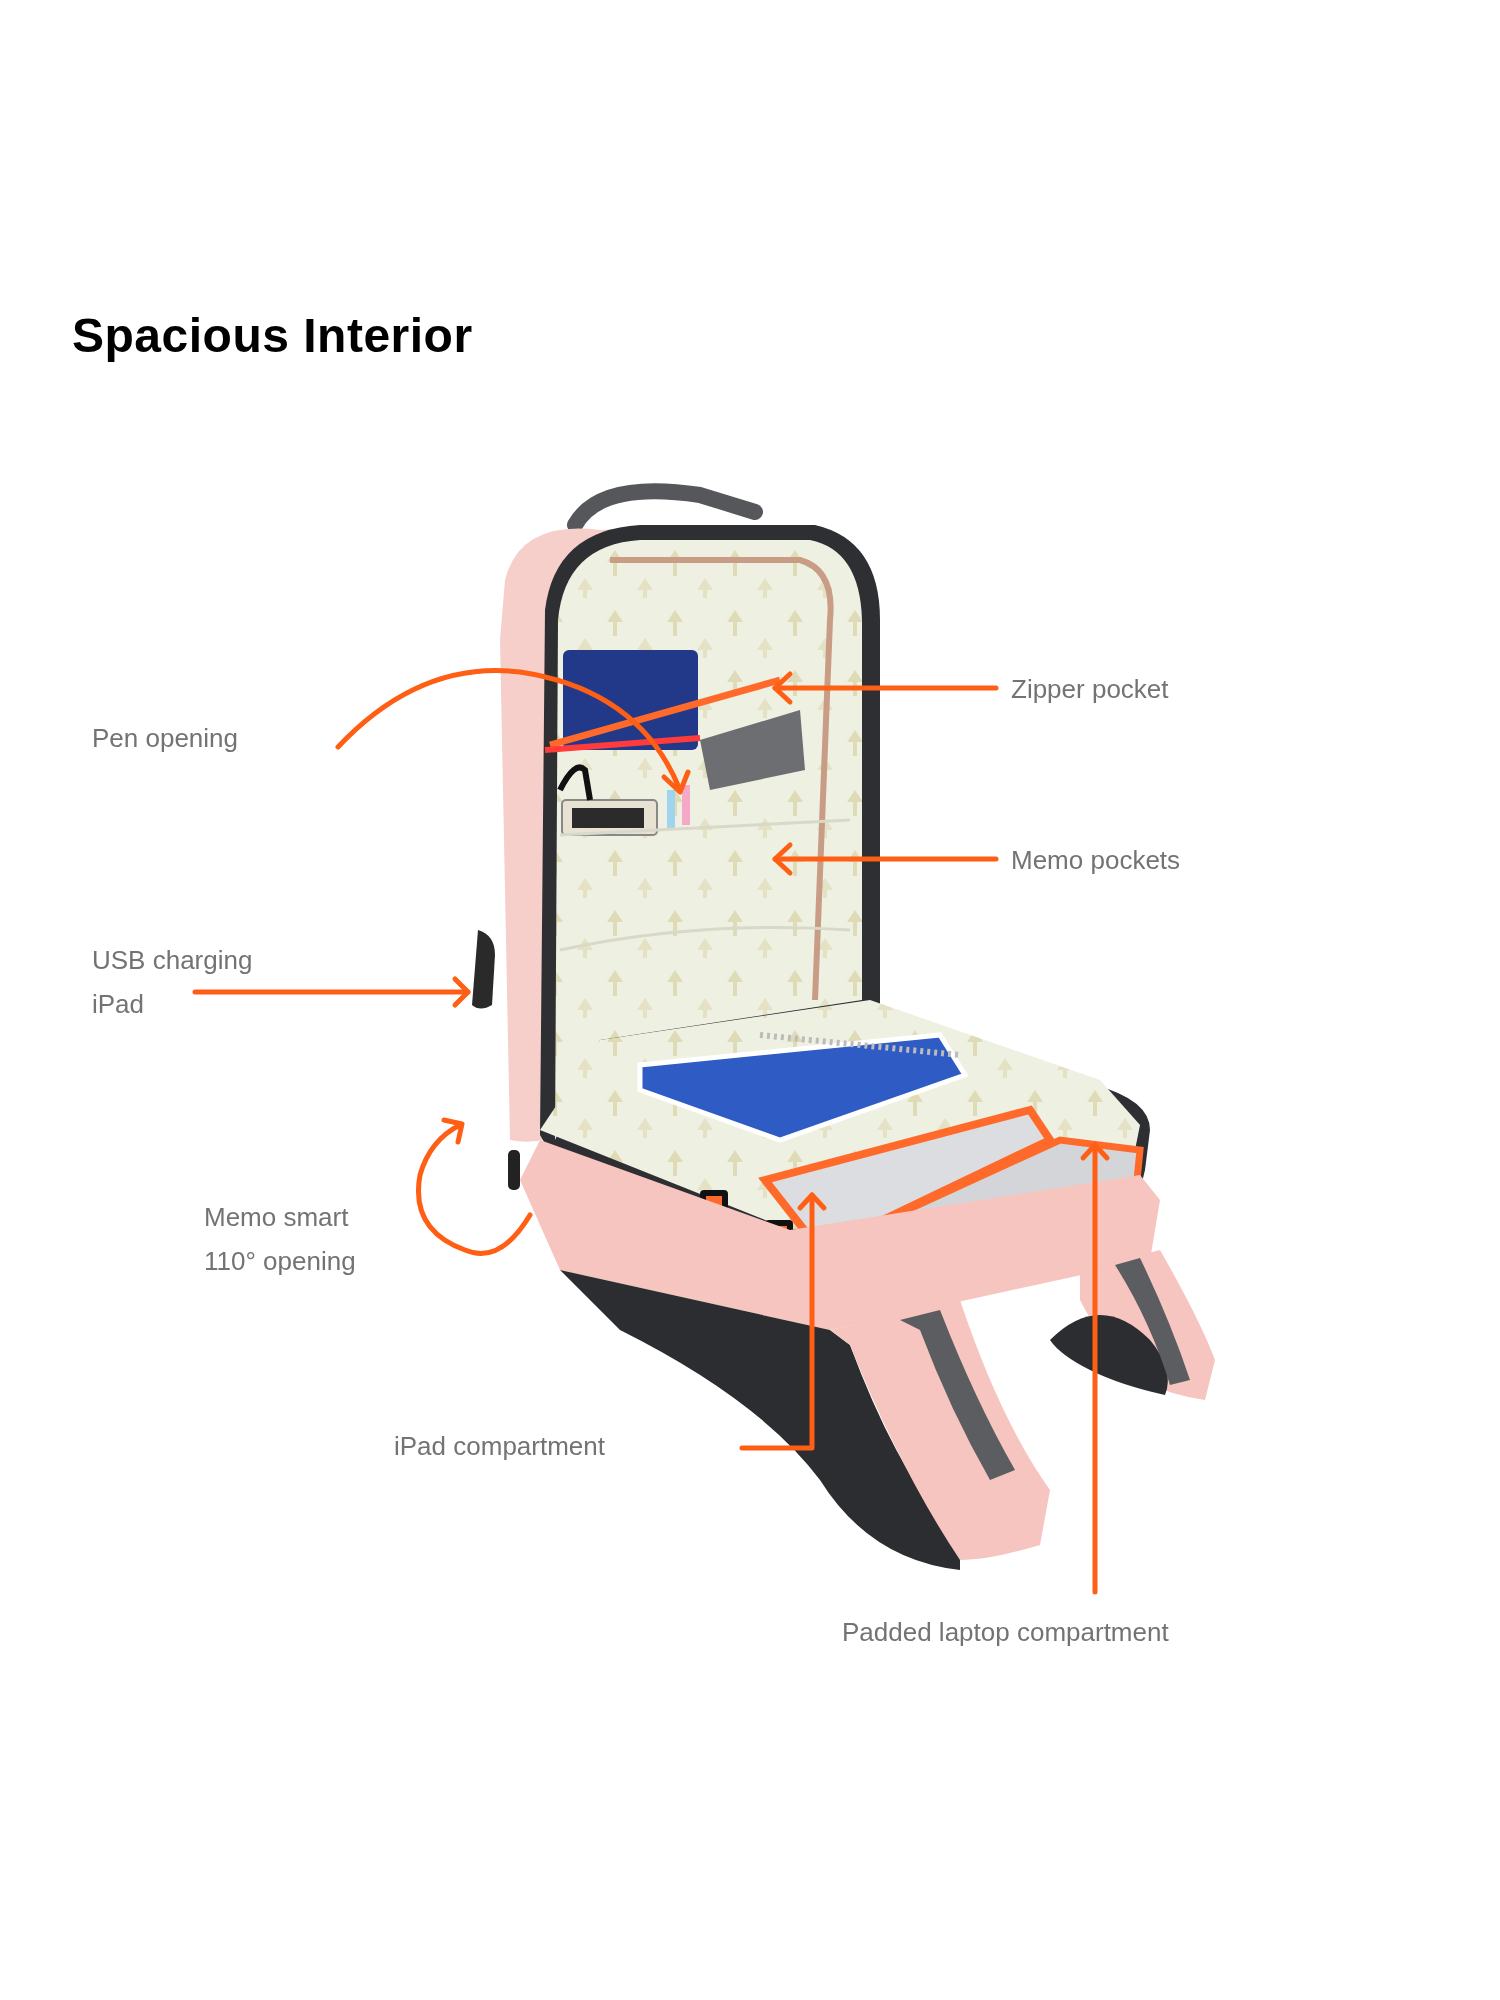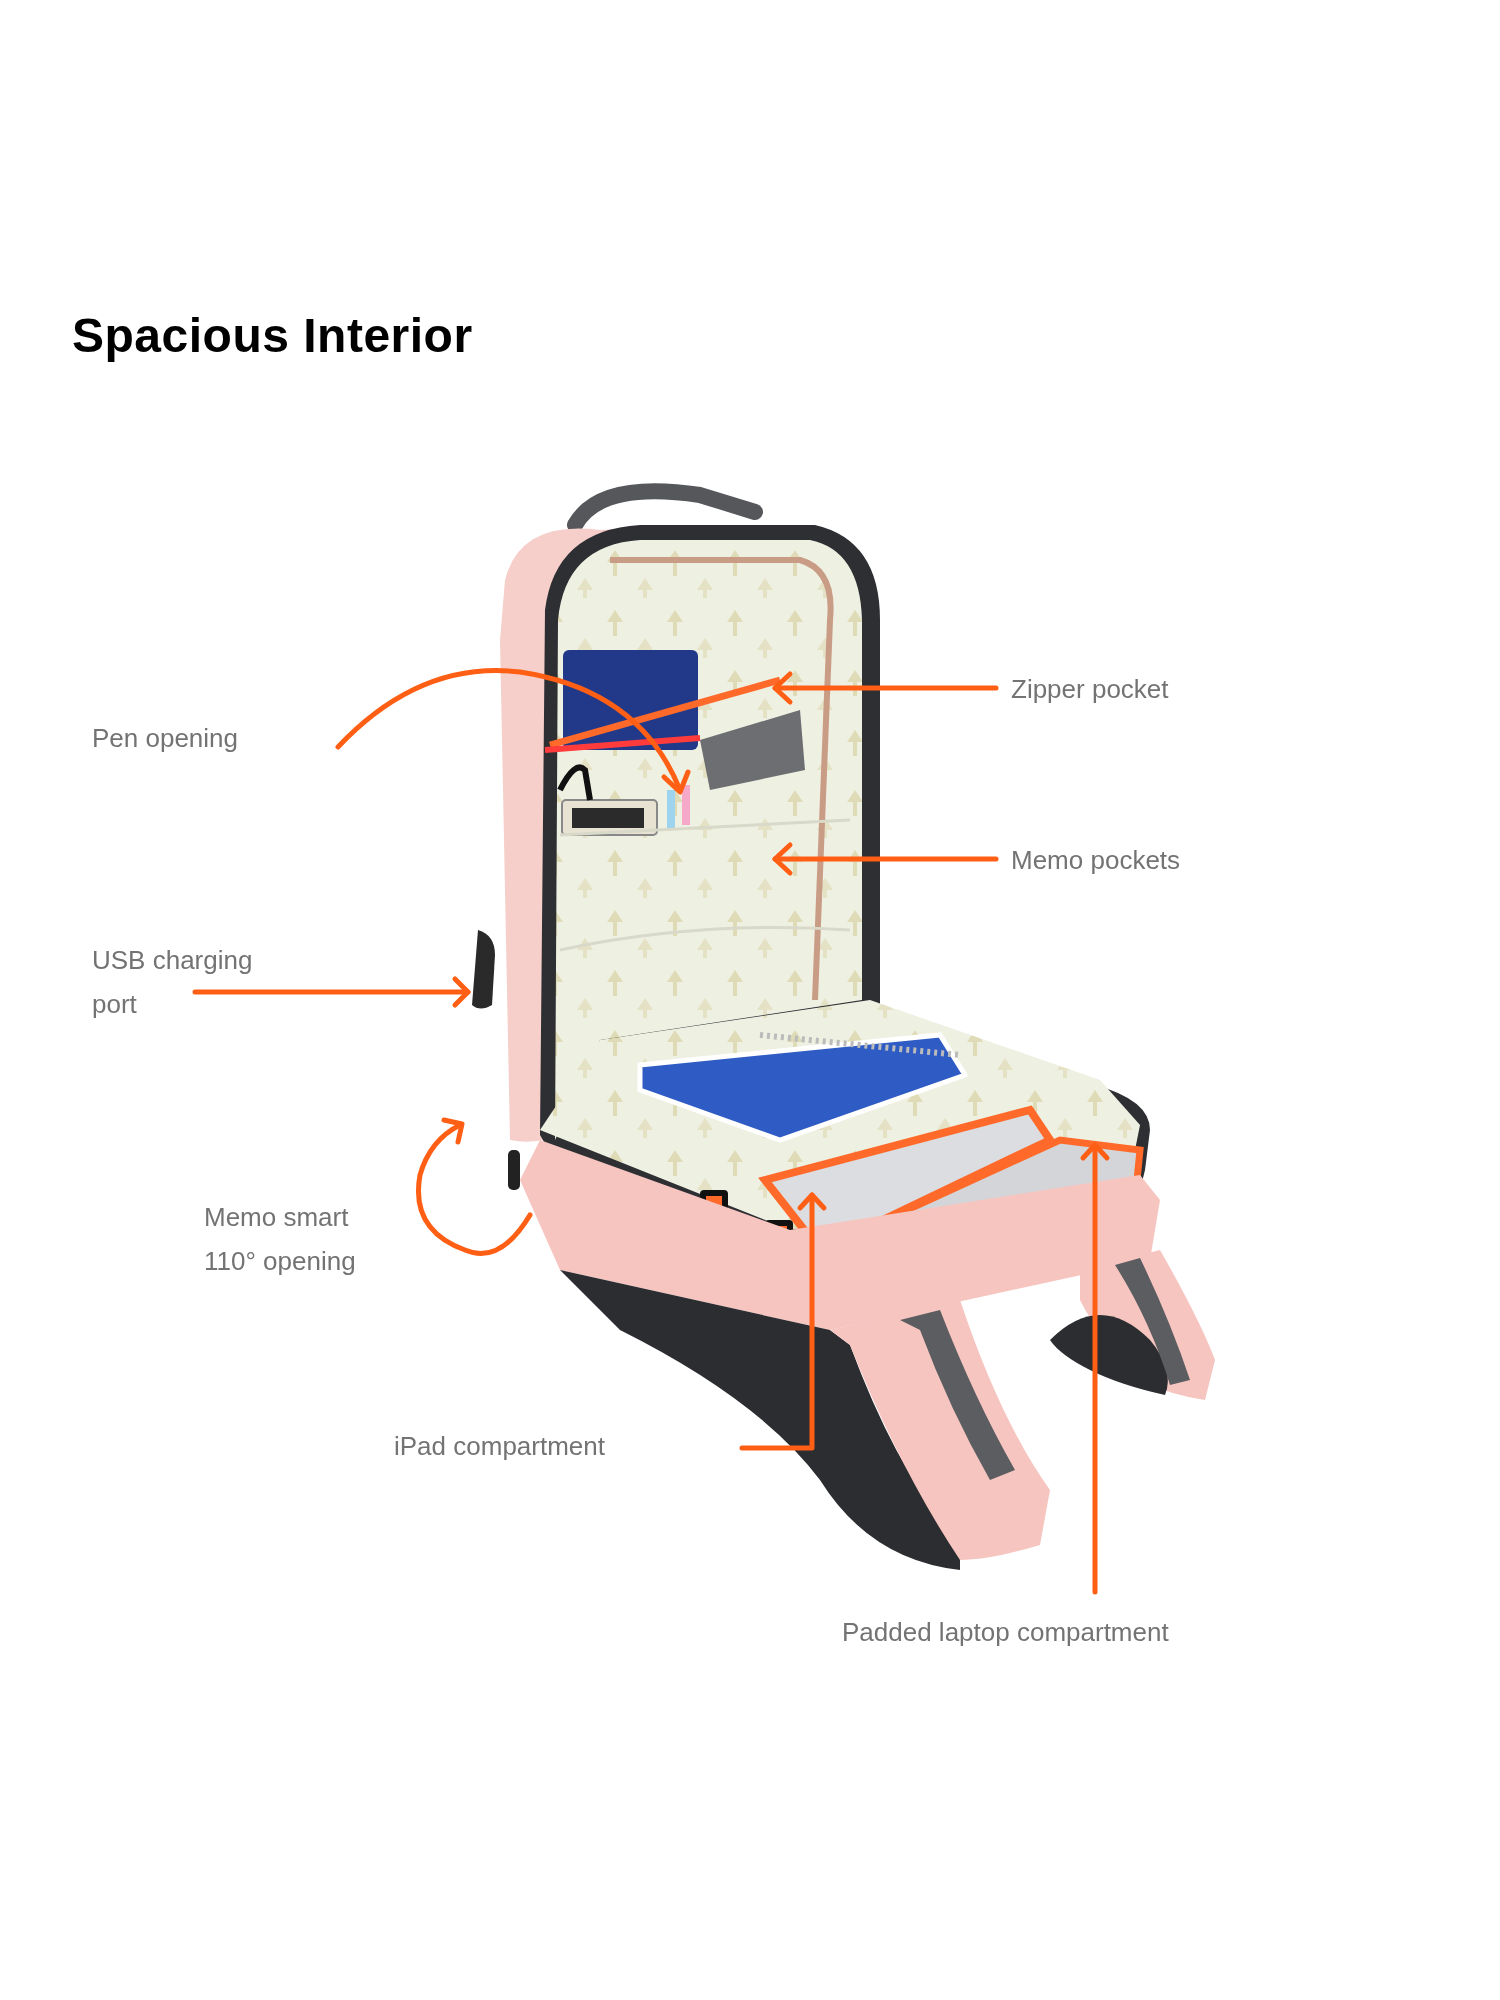--- a/index.html
+++ b/index.html
@@ -121,21 +121,21 @@
   <span>Zipper pocket</span>
 </div>
 <div class="label" style="left:92px;top:716px;">
   <span>Pen opening</span>
 </div>
 <div class="label" style="left:1011px;top:838px;">
   <span>Memo pockets</span>
 </div>
 <div class="label" style="left:92px;top:938px;">
   <div>USB charging</div>
-  <div>port</div>
+  <div>iPad</div>
 </div>
 <div class="label" style="left:204px;top:1195px;">
   <div>Memo smart</div>
   <div>110° opening</div>
 </div>
 <div class="label" style="left:394px;top:1424px;">
   <span>iPad compartment</span>
 </div>
 <div class="label" style="left:842px;top:1610px;">
   <span>Padded laptop compartment</span>

